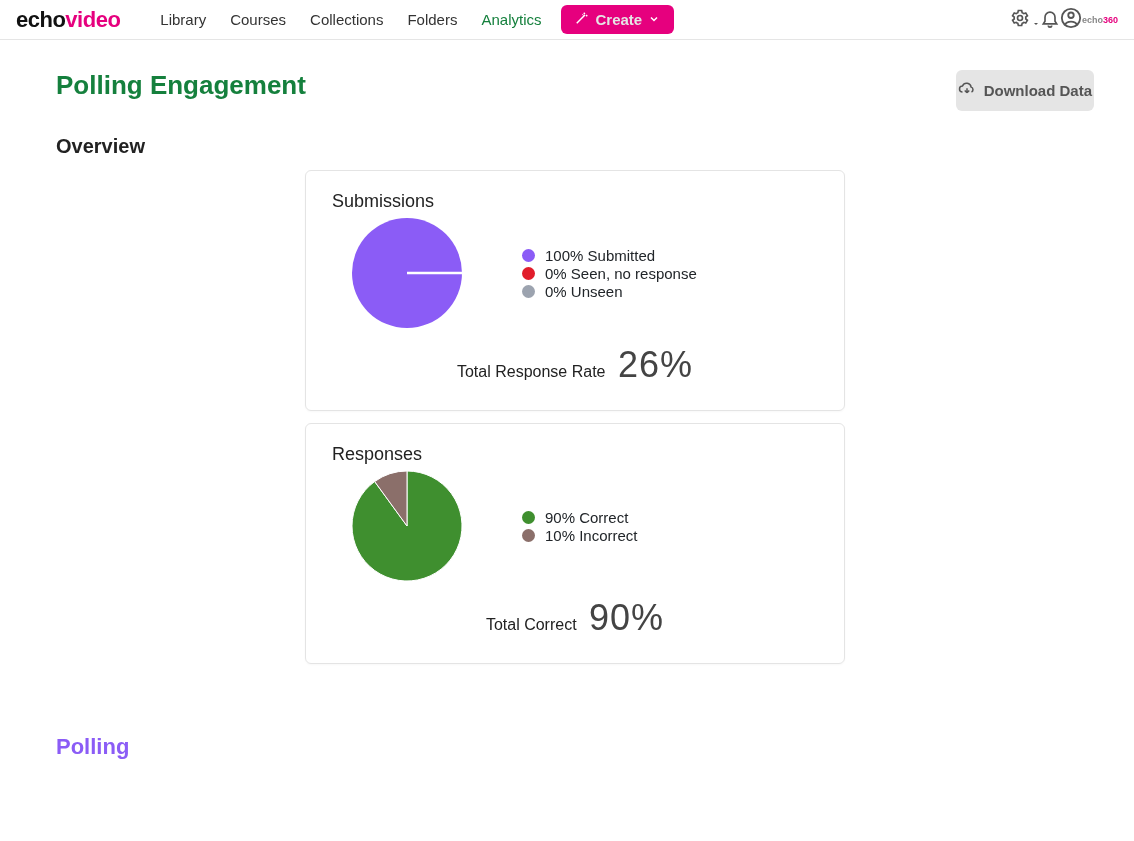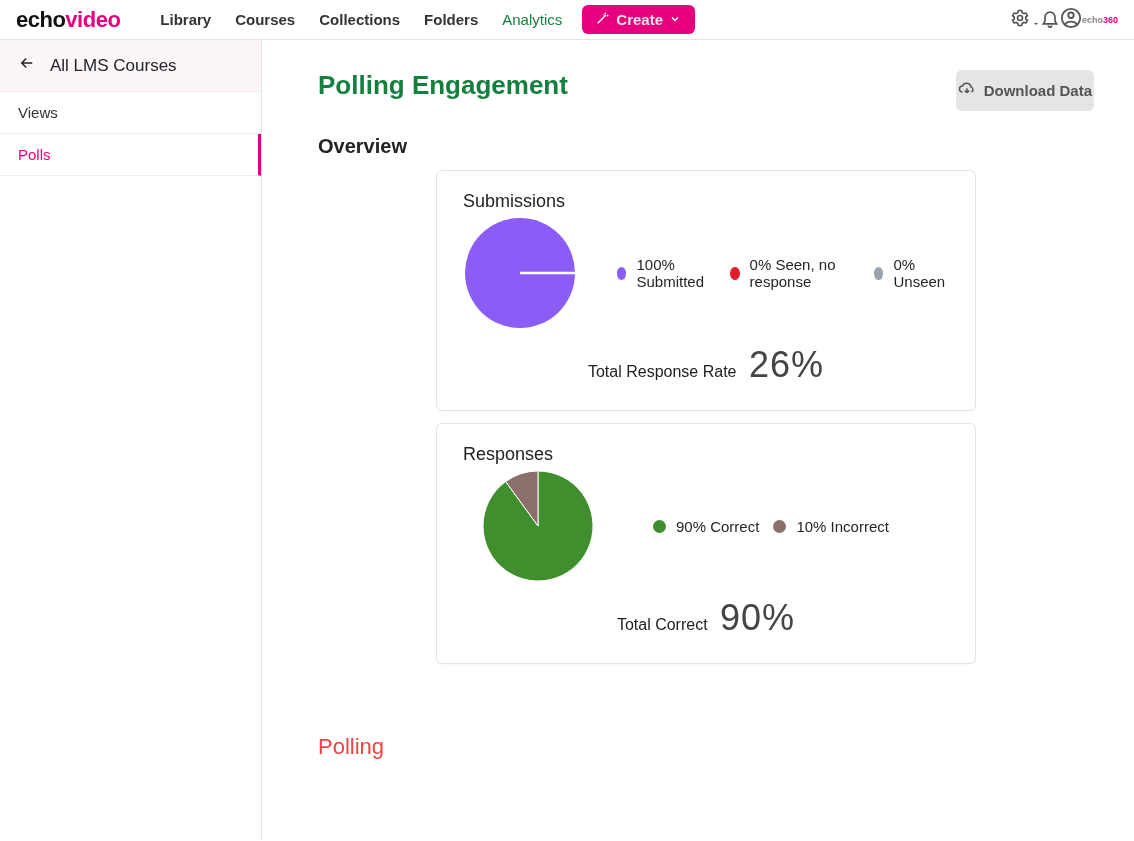--- a/index.html
+++ b/index.html
@@ -4,47 +4,47 @@
 <style>
   * { box-sizing: border-box; margin: 0; padding: 0; }
   body { font-family: "Segoe UI", Arial, sans-serif; color: #212529; background: #fff; width: 1134px; }
 
   
   .topnav { display: flex; align-items: center; height: 40px; border-bottom: 1px solid #e5e5e5; padding: 8px 16px; }
   .logo { font-weight: 800; font-size: 22px; letter-spacing: -0.5px; }
   .logo .l1 { color: #111; }
   .logo .l2 { color: #e6007e; }
   .navlinks { display: flex; gap: 24px; margin-left: 40px; font-size: 15px; color: #333; }
-  .navlinks .item { cursor: pointer; font-weight: bold; }
+  .navlinks .item { cursor: pointer; }
   .navlinks .item.active { font-weight: 400; color: #15803d; }
   .create-btn { margin-left: 20px; background: #e6007e; color: #e5e5e5; border: none; border-radius: 6px; padding: 6px 14px; font-weight: 700; font-size: 15px; display: inline-flex; align-items: center; gap: 6px; cursor: pointer; }
   .spacer { flex: 1; }
   .topicons { display: flex; align-items: center; color: #555; }
   .topicons .icon { cursor: pointer; }
   .mini-logo { font-size: 9px; color: #888; font-weight:700;}
 
   
   .layout { display: flex; }
   .sidebar { width: 262px; border-right: 1px solid #e5e5e5; min-height: 800px; }
   .side-head { display: flex; align-items: center; gap: 14px; padding: 14px 18px; background: #fdf6f9; border-bottom: 1px solid #eee; font-size: 17px; cursor: pointer; }
   .side-item { padding: 12px 18px; font-size: 15px; color: #333; border-bottom: 1px solid #eee; cursor: pointer; }
   .side-item.active { color: #e6007e; border-right: 3px solid #e6007e; background:#fff; }
 
   .main { flex: 1; padding: 30px 40px 40px 56px; }
   .page-head { display: flex; align-items: flex-start; justify-content: space-between; }
   h1 { font-size: 26px; font-weight: 600; color: #15803d; }
   .dl-btn { background: #e5e5e5; color: #555; border: none; border-radius: 6px; padding: 10px 2px; font-size: 15px; font-weight: 600; display: inline-flex; align-items: center; gap: 8px; cursor: pointer; }
   h2 { font-size: 20px; font-weight: 600; margin-top: 24px; color:#222; }
-  h3.section2 { font-size: 22px; font-weight: 400; margin-top: 70px; color:#ef4444; }
+  h3.section2 { font-size: 22px; font-weight: 700; margin-top: 70px; color:#8b5cf6; }
 
   .card { width: 540px; margin: 12px auto 0; border: 1px solid #e4e4e4; border-radius: 6px; padding: 20px 26px 24px; box-shadow: 0 1px 2px rgba(0,0,0,0.03);}
   .card-title { font-size: 18px; font-weight: 500; color:#222; }
   .card-body { display: flex; align-items: center; gap: 40px; margin-top: 6px; }
   .chart-wrap { width: 150px; display:flex; justify-content:center; }
-  .legend { display: flex; flex-direction: row; gap: 14px; font-size: 15px; }
+  .legend { display: flex; flex-direction: column; gap: 1px; font-size: 15px; }
   .legend-row { display: flex; align-items: center; gap: 10px; }
   .dot { width: 13px; height: 13px; border-radius: 50%; display:inline-block; }
   .summary { text-align: center; margin-top: 16px; font-size: 16px; color:#222;}
   .summary .big { font-size: 36px; font-weight: 300; color: #444; margin-left: 8px; letter-spacing: 1px;}
 </style>
 </head>
 <body>
 
 <div class="topnav">
   <div class="logo">
@@ -92,34 +92,20 @@
           <circle cx="12" cy="9" r="3"></circle>
           <path d="M5 20c1.5-3 5-4 7-4s5.5 1 7 4"></path>
         </svg>
     </span>
     <span class="mini-logo">echo<span style="color:#e6007e">360</span></span>
   </div>
 </div>
 
 <div class="layout">
 
-  <div class="sidebar">
-    <div class="side-head">
-      <span>
-        <svg width="18" height="18" viewBox="0 0 24 24" fill="none" stroke="#222" stroke-width="2">
-            <path d="M19 12H5M11 18l-6-6 6-6"></path>
-          </svg>
-      </span>
-      <span>All LMS Courses</span>
-    </div>
-    <div id="sidebar-items">
-        <div class="side-item">Views</div>
-        <div class="side-item active">Polls</div>
-      </div>
-  </div>
 
   <div class="main">
     <div class="page-head">
       <h1>Polling Engagement</h1>
       <button class="dl-btn">
         <span>
           <svg width="18" height="18" viewBox="0 0 24 24" fill="none" stroke="#555" stroke-width="2">
               <path d="M6 16a4 4 0 010-8 6 6 0 0111.5 1.5A3.5 3.5 0 0118 16"></path>
               <path d="M12 11v6m0 0l-3-3m3 3l3-3"></path>
             </svg>

